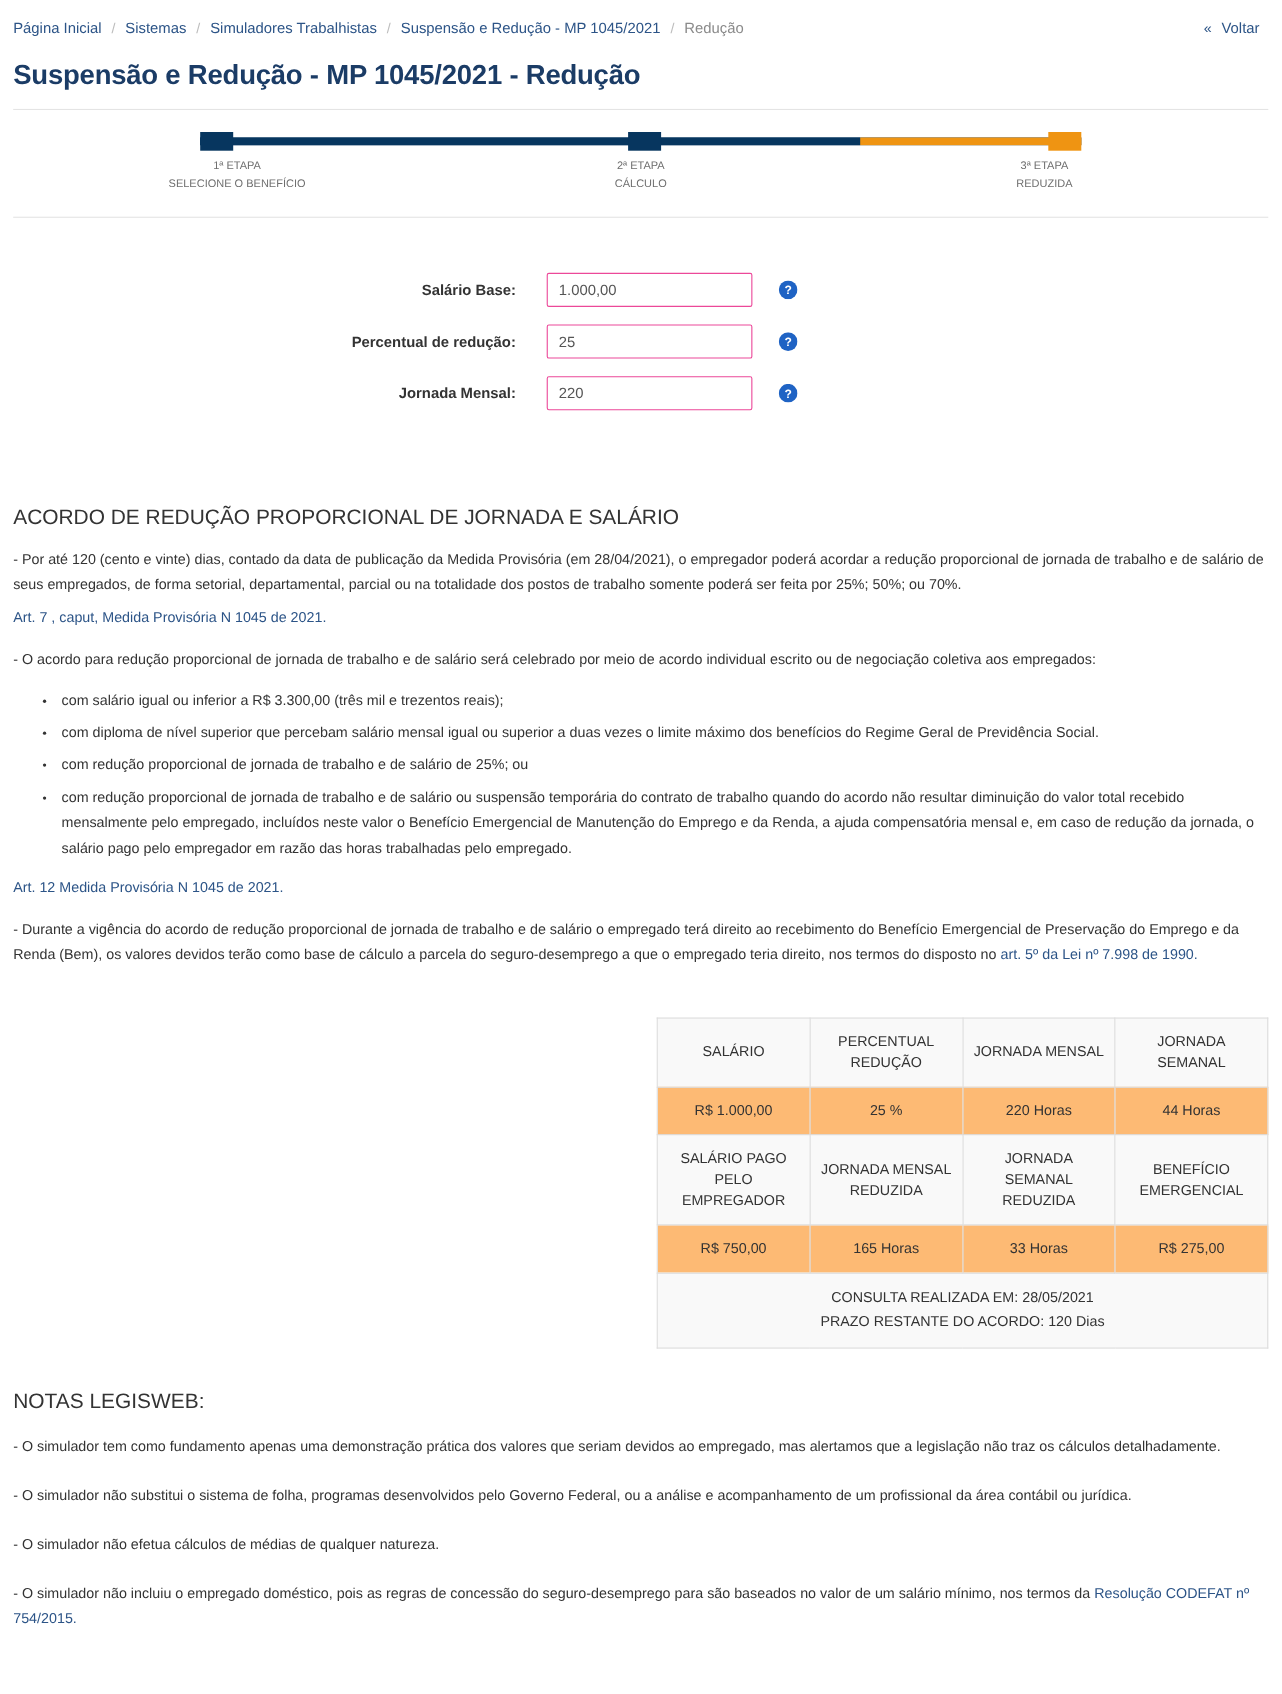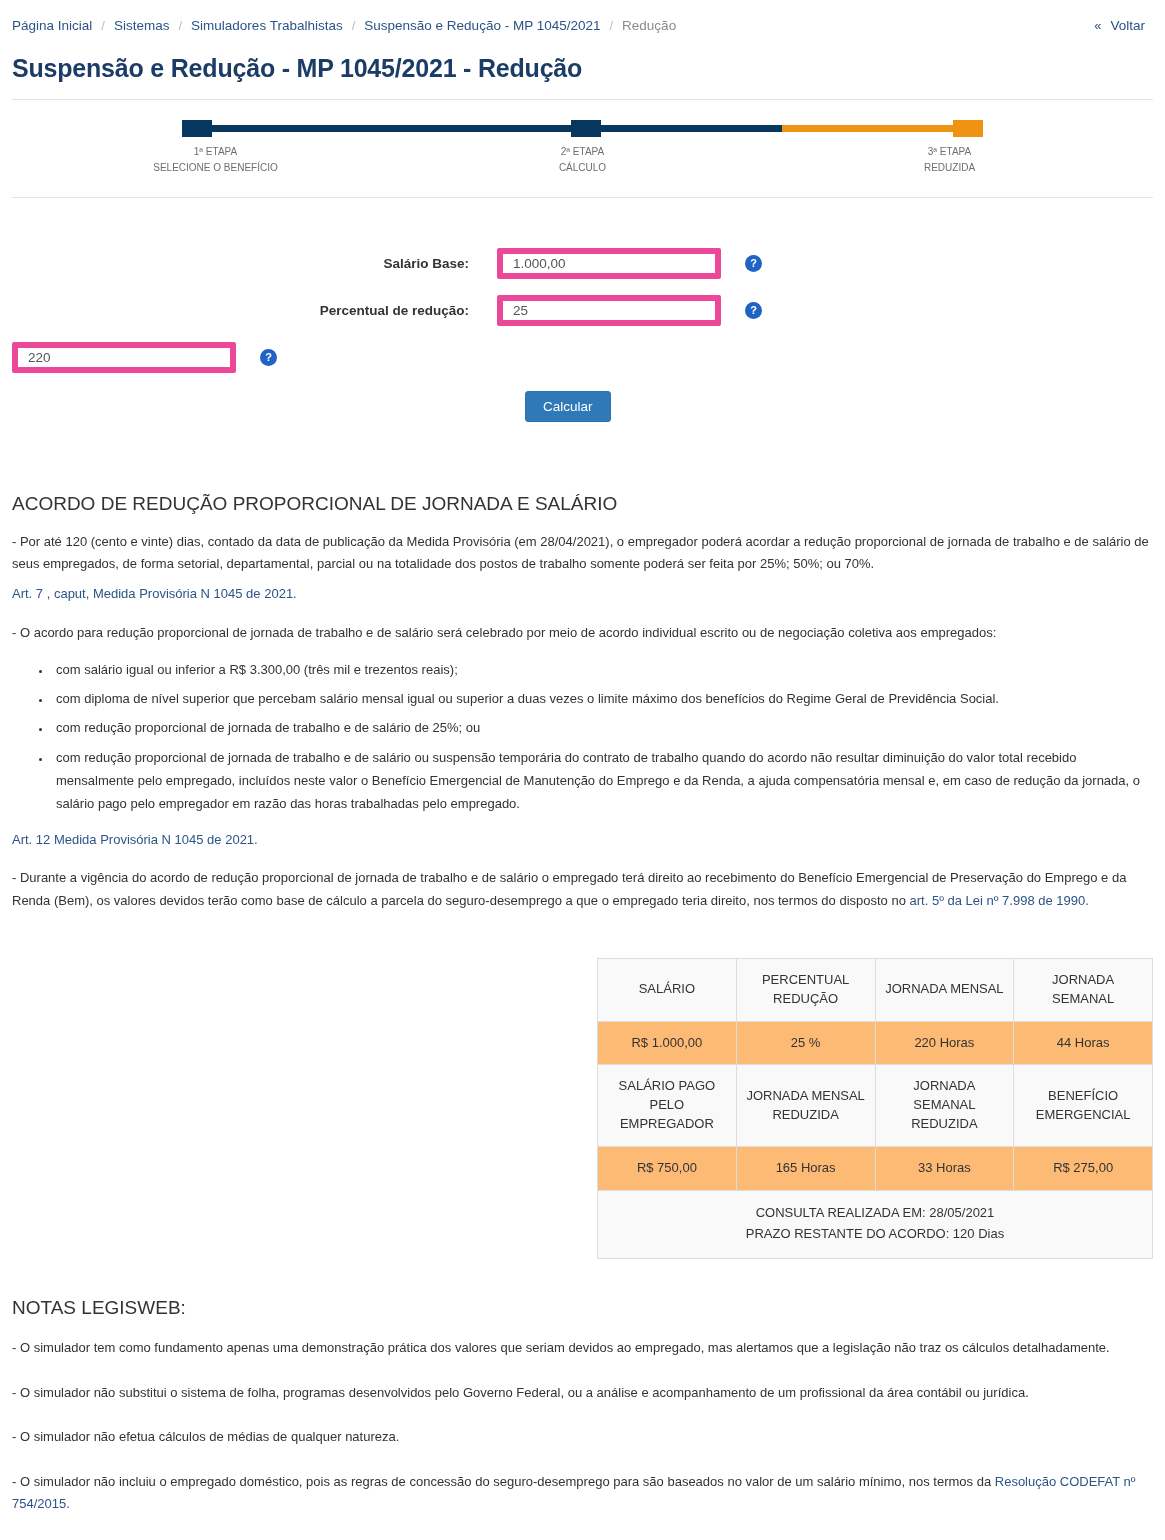--- a/index.html
+++ b/index.html
@@ -122,23 +122,23 @@
   }
   .form-label {
     width: 485px;
     text-align: right;
     padding-right: 28px;
     font-size: 13.5px;
     font-weight: bold;
     color: #333333;
   }
   .form-field {
-    width: 224px;
+    width: 187px;
     height: 31px;
-    border: 6px solid #ec4899;
+    border: 1px solid #ec4899;
     border-radius: 2px;
     padding: 4px 10px;
     font-family: "Liberation Sans", sans-serif;
     font-size: 13.5px;
     color: #555555;
     background: #ffffff;
     outline: none;
   }
   .help-icon {
     margin-left: 24px;
@@ -321,33 +321,30 @@
       <input class="form-field" type="text" value="25" style="">
       <span class="help-icon">
         <svg width="17" height="17" viewBox="0 0 17 17" xmlns="http://www.w3.org/2000/svg">
           <circle cx="8.5" cy="8.5" r="8.5" fill="#1f63c4"></circle>
           <text x="8.5" y="12.4" font-family="Liberation Sans, sans-serif" font-size="11" font-weight="bold" fill="#ffffff" text-anchor="middle">?</text>
         </svg>
       </span>
     </div>
 
     <div class="form-row">
+      <label class="form-label">Jornada Mensal:</label>
       <input class="form-field" type="text" value="220" style="">
       <span class="help-icon">
         <svg width="17" height="17" viewBox="0 0 17 17" xmlns="http://www.w3.org/2000/svg">
           <circle cx="8.5" cy="8.5" r="8.5" fill="#1f63c4"></circle>
           <text x="8.5" y="12.4" font-family="Liberation Sans, sans-serif" font-size="11" font-weight="bold" fill="#ffffff" text-anchor="middle">?</text>
         </svg>
       </span>
     </div>
 
-    <div class="btn-row">
-      <div class="btn-spacer"></div>
-      <button class="btn-calc" type="button">Calcular</button>
-    </div>
   </div>
 
   <div class="content">
     <h2 class="section-title">ACORDO DE REDUÇÃO PROPORCIONAL DE JORNADA E SALÁRIO</h2>
 
     <p class="para">- Por até 120 (cento e vinte) dias, contado da data de publicação da Medida Provisória (em 28/04/2021), o empregador poderá acordar a redução proporcional de jornada de trabalho e de salário de seus empregados, de forma setorial, departamental, parcial ou na totalidade dos postos de trabalho somente poderá ser feita por 25%; 50%; ou 70%.</p>
     <p class="law-ref">
       <a class="inline-link" href="#">Art. 7  , caput, Medida Provisória N  1045 de 2021.</a>
     </p>
 

